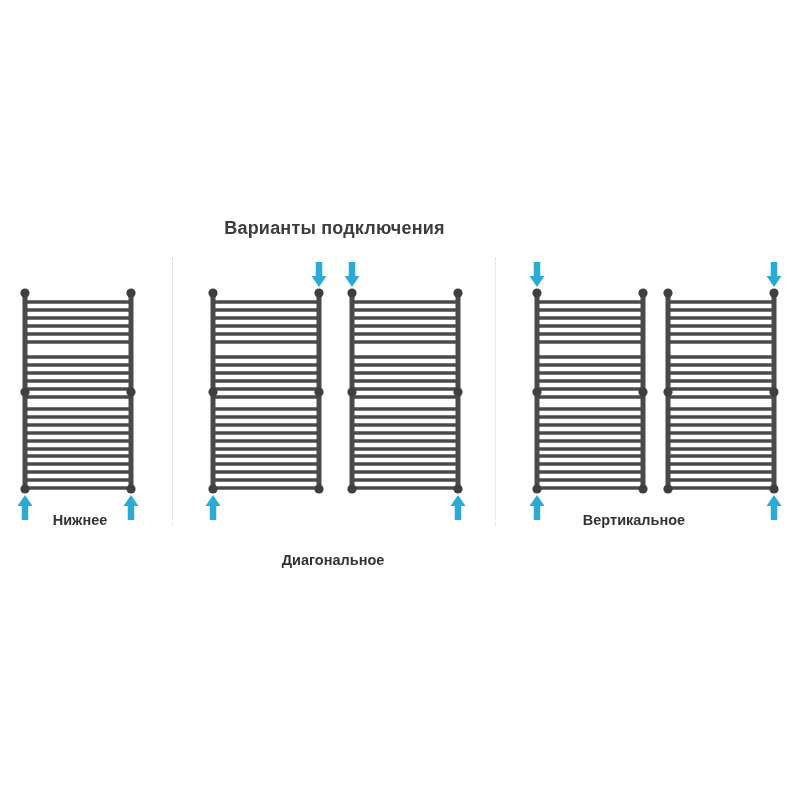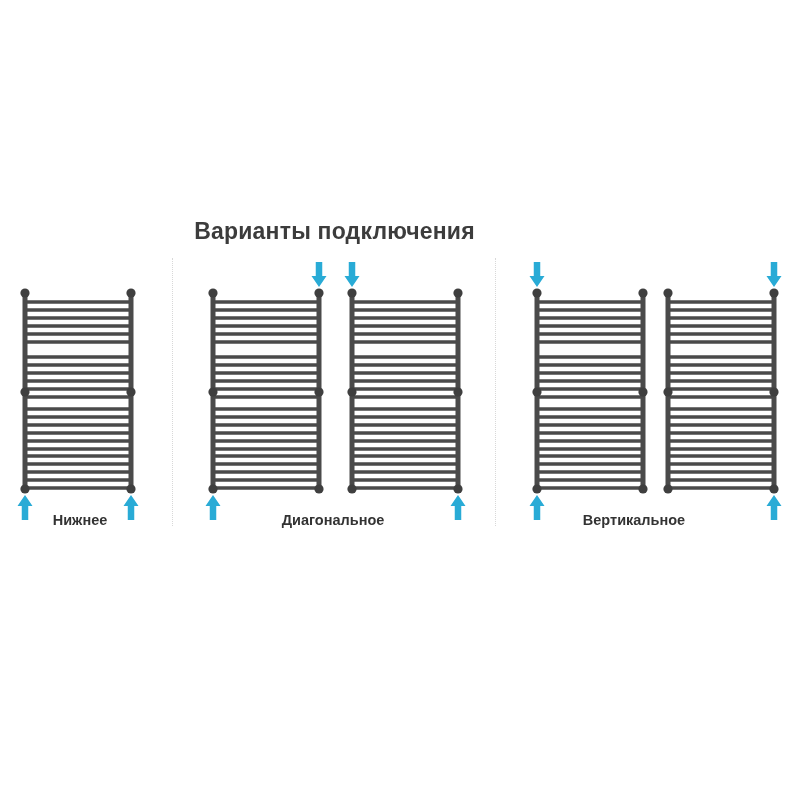--- a/index.html
+++ b/index.html
@@ -17,21 +17,21 @@
     position: relative;
     width: 800px;
     height: 800px;
   }
   #page-title {
     position: absolute;
     left: 0;
     top: 218px;
     width: 669px;
     text-align: center;
-    font-size: 23px;
+    font-size: 18px;
     font-weight: bold;
     color: #3c3c3c;
     letter-spacing: 0.2px;
   }
   .divider {
     position: absolute;
     top: 258px;
     width: 0;
     height: 268px;
     border-left: 1px dotted #d8d8d8;
@@ -71,21 +71,21 @@
 
 <div id="stage">
 
   <div id="page-title">Варианты подключения</div>
 
   <div class="divider" id="divider-1"></div>
   <div class="divider" id="divider-2"></div>
 
   <div id="labels">
       <div class="group-label" style="left: -20px; width: 200px;">Нижнее</div>
-      <div class="group-label" style="left: 233px; width: 200px;">Диагональное</div>
+      <div class="group-label" style="left: 233px; width: 200px; margin-top: 40px;">Диагональное</div>
       <div class="group-label" style="left: 534px; width: 200px;">Вертикальное</div>
     </div>
   <div id="radiators">
       <svg class="radiator-svg" width="186" height="276" style="left: -15px; top: 253px;">
         <line class="rail" x1="40" y1="40" x2="40" y2="236"></line>
         <line class="rail" x1="146" y1="40" x2="146" y2="236"></line>
         <line class="rung" x1="42" y1="49" x2="144" y2="49"></line>
         <line class="rung" x1="42" y1="57" x2="144" y2="57"></line>
         <line class="rung" x1="42" y1="65" x2="144" y2="65"></line>
         <line class="rung" x1="42" y1="73" x2="144" y2="73"></line>

